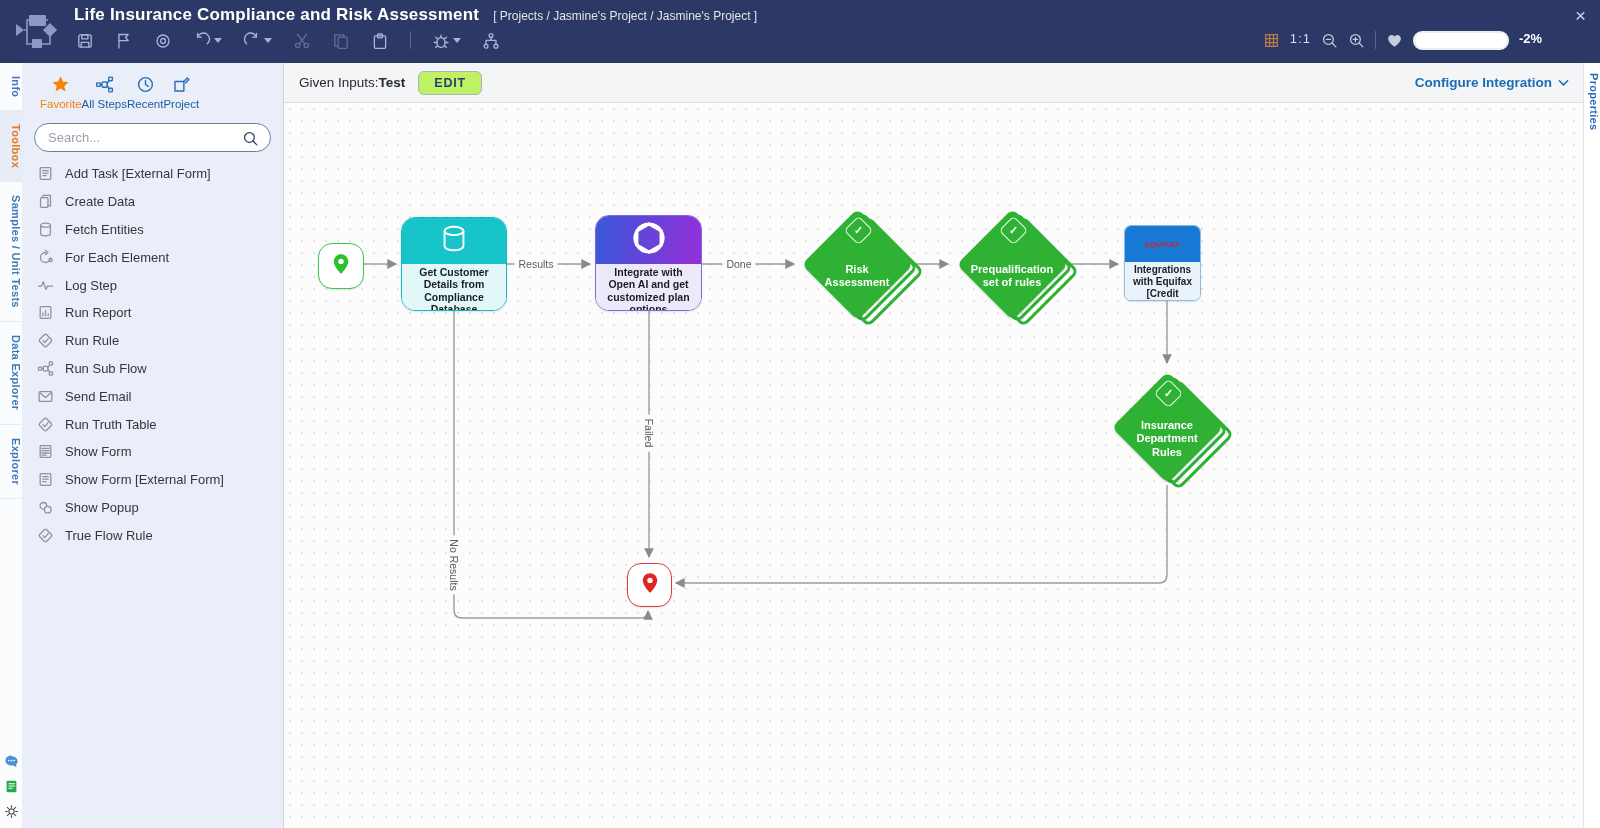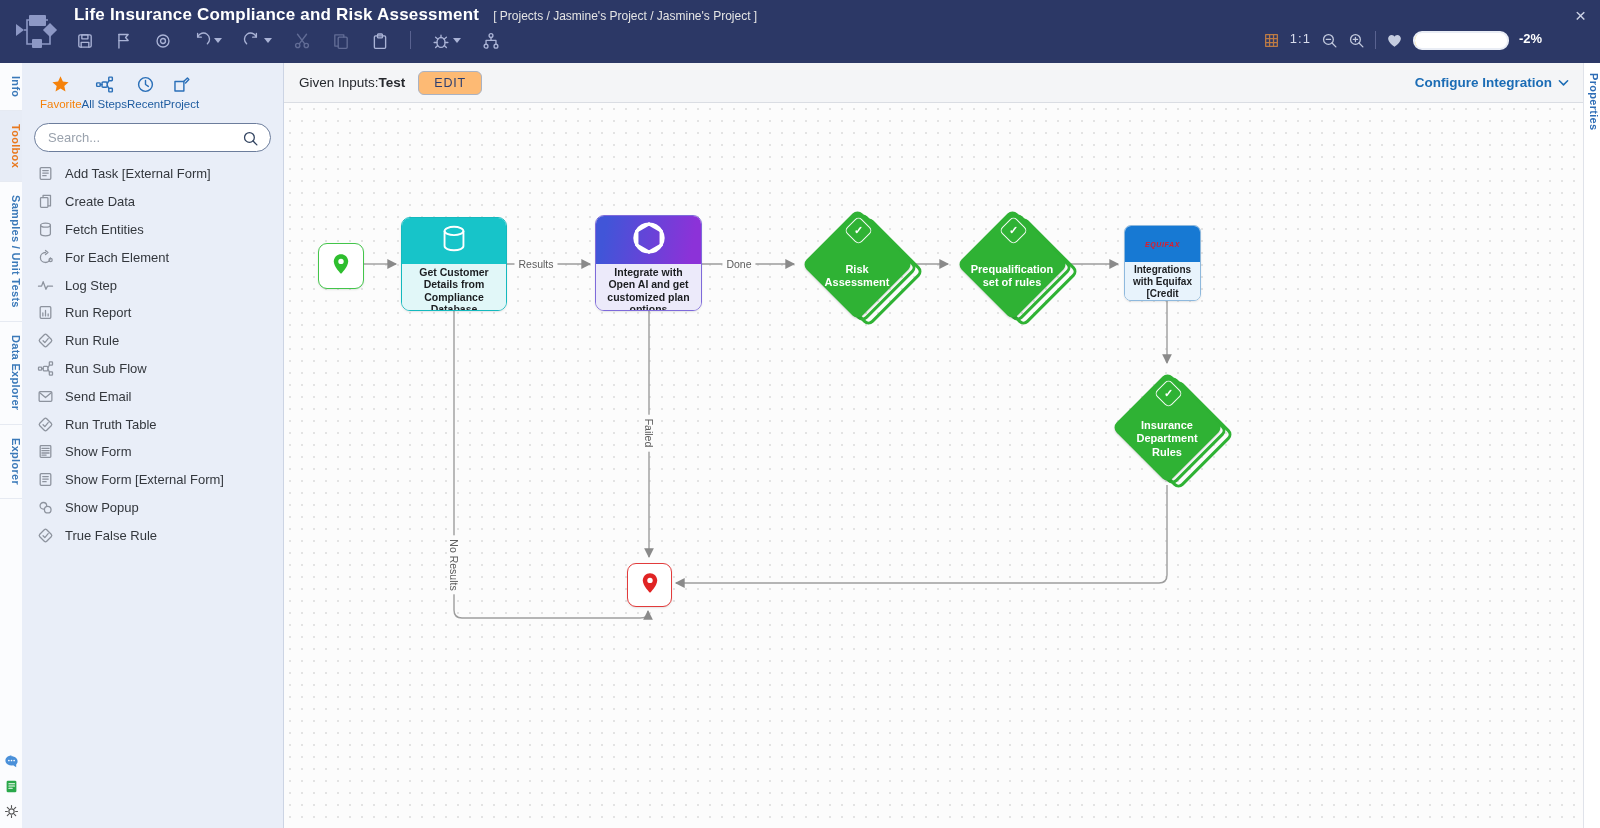--- a/index.html
+++ b/index.html
@@ -53,30 +53,30 @@
   .sb-search svg.ic{width:15px;height:15px;color:#30425f}
   .tb-list{margin-top:8px}
   .tb-item{display:flex;align-items:center;gap:11px;height:27.8px;padding:0 15px;font-size:13px;color:#33373d;cursor:pointer}
   .tb-item svg.ic{width:17px;height:17px;color:#8d939e;flex:0 0 auto}
 
   
   .main{position:absolute;left:284px;top:63px;right:16px;bottom:0;background:#fff}
   .cbar{height:40px;background:#f4f5f7;border-bottom:1px solid #dadde3;display:flex;align-items:center;
         padding:0 15px;font-size:13.5px;color:#25282d;box-sizing:border-box}
   .given-val{font-weight:bold;}
-  .edit-btn{margin-left:13px;padding:4px 15px;border:1px solid #aab2c2;border-radius:6px;background:#fdba74;
-            color:#2c3e70;font-weight:normal;font-size:12.5px;letter-spacing:.8px;cursor:pointer;font-family:inherit}
+  .edit-btn{margin-left:13px;padding:4px 15px;border:1px solid #aab2c2;border-radius:6px;background:#bef264;
+            color:#2c3e70;font-weight:bold;font-size:12.5px;letter-spacing:.8px;cursor:pointer;font-family:inherit}
   .cfg{margin-left:auto;color:#1b6cb5;font-weight:bold;font-size:13.5px;display:flex;align-items:center;gap:6px;cursor:pointer}
   .cfg svg{width:11px;height:11px}
   .canvas{position:absolute;top:40px;left:0;right:0;bottom:0;background:#fcfcfc;overflow:hidden;
           background-image:radial-gradient(#e3e3e3 1px,transparent 1.2px);background-size:12px 12px}
   .wires{position:absolute;left:0;top:0;width:1300px;height:725px}
 
   
-  .node{position:absolute;border-radius:9px;box-shadow:0 1px 2px rgba(0,0,0,.10);box-sizing:border-box}
+  .node{position:absolute;border-radius:14px;box-shadow:0 1px 2px rgba(0,0,0,.10);box-sizing:border-box}
   .pinbox{display:flex;align-items:center;justify-content:center;background:#fff}
   .start{left:34px;top:140px;width:46px;height:46px;border:1.5px solid #43c54a}
   .end{left:343px;top:460px;width:45px;height:44px;border:1.5px solid #e23b3b}
   .step{overflow:hidden;display:flex;flex-direction:column;text-align:center}
   .step .head{display:flex;align-items:center;justify-content:center;flex:0 0 auto}
   .step .body{flex:1;display:flex;align-items:center;justify-content:center;font-size:10.5px;font-weight:bold;
               color:#1b1d20;padding:2px 5px;line-height:1.18}
   .n-fetch{left:117px;top:114px;width:106px;height:94px;border:1px solid #14b9be}
   .n-fetch .head{height:46px;background:#17c4c9}
   .n-fetch .body{background:#e1f7f8}
@@ -392,21 +392,21 @@
             <circle cx="6" cy="6.4" r="3.1"></circle>
             <circle cx="10.1" cy="10" r="3.1" fill="#e9eef8"></circle>
           </svg></span>
         <span>Show Popup</span>
       </div>
       <div class="tb-item">
         <span><svg class="ic" style="width:17px;height:17px" viewBox="0 0 16 16" fill="none" stroke="currentColor" stroke-width="1.2" stroke-linecap="round" stroke-linejoin="round">
             <rect x="3.4" y="3.4" width="9.2" height="9.2" rx="1.6" transform="rotate(45 8 8)"></rect>
             <path d="M5.7 8.2l1.7 1.8 3.1-3.8"></path>
           </svg></span>
-        <span>True False Rule</span>
+        <span>True Flow Rule</span>
       </div>
     </div>
 </div>
 
 <div class="main">
   <div class="cbar">
     <span>Given Inputs:</span>
     <span class="given-val">Test</span>
     <button class="edit-btn">EDIT</button>
     <span class="cfg">

